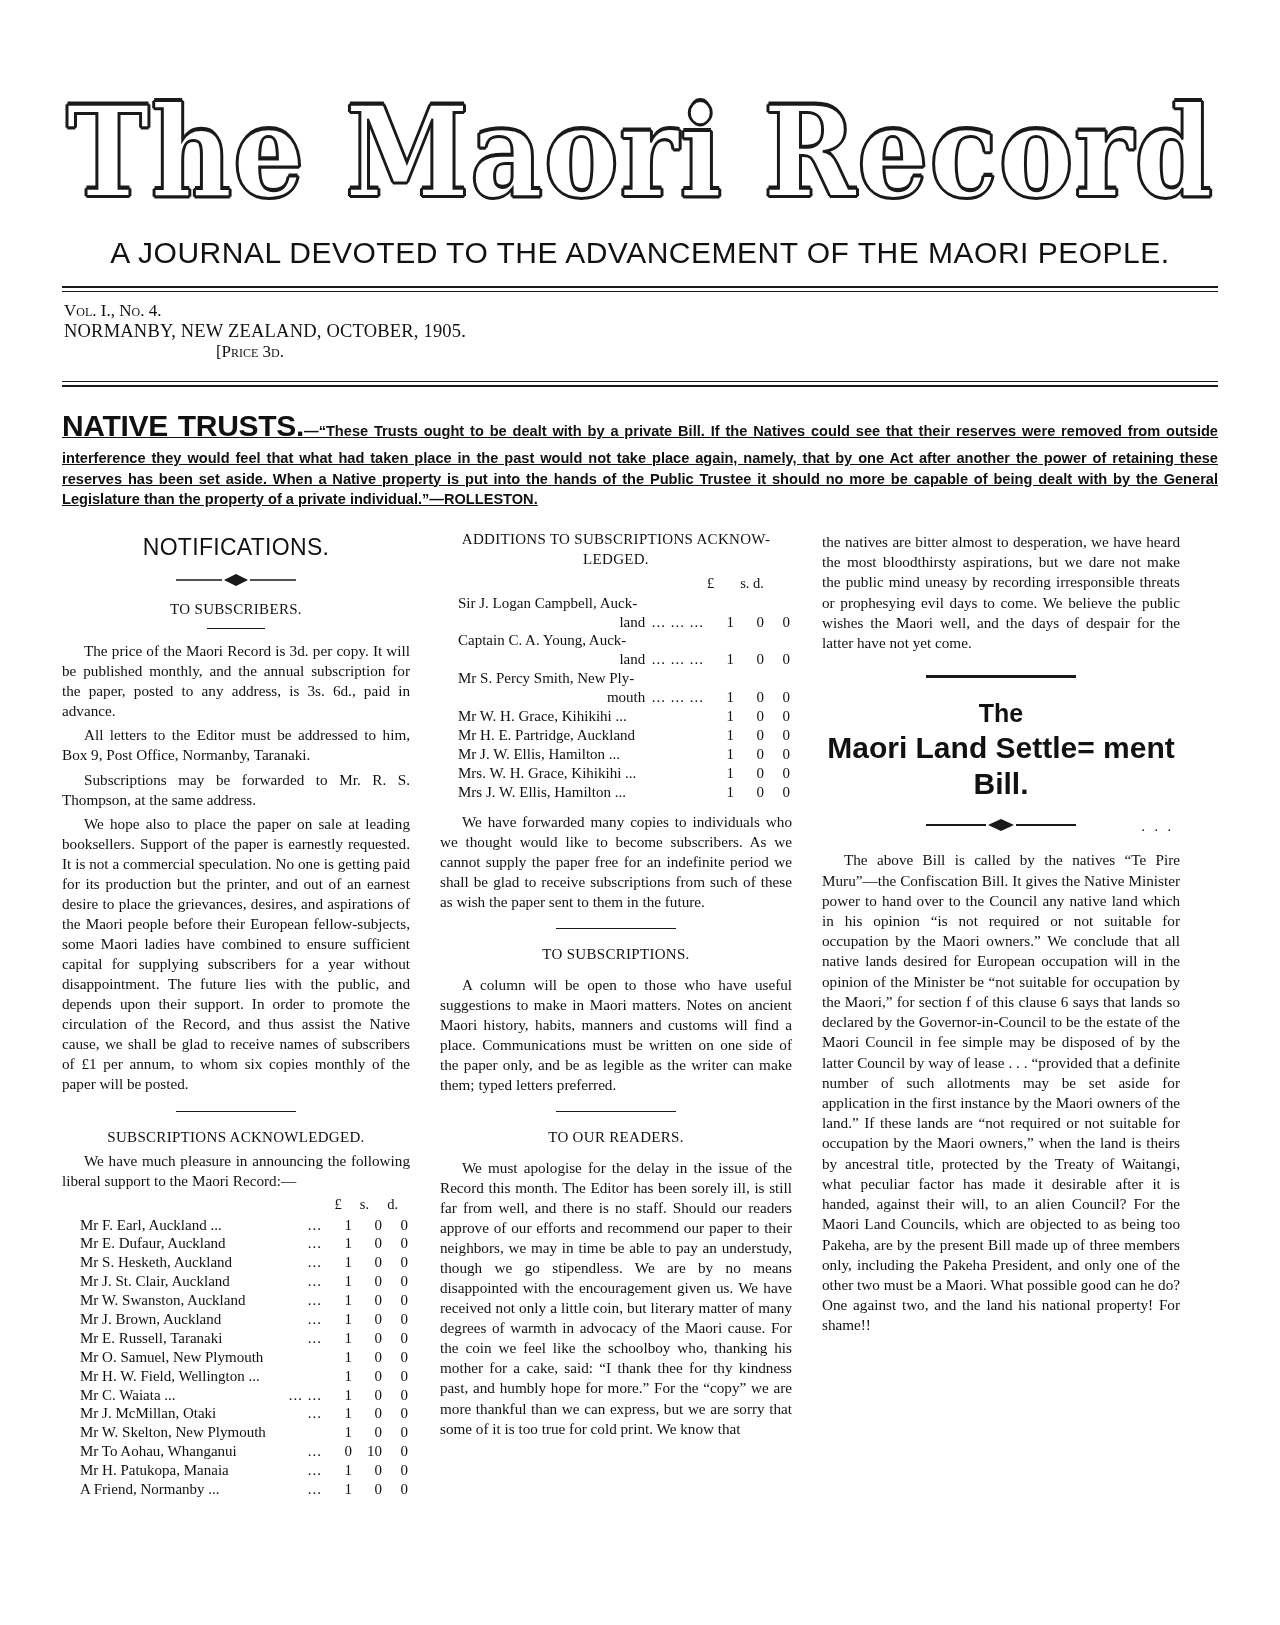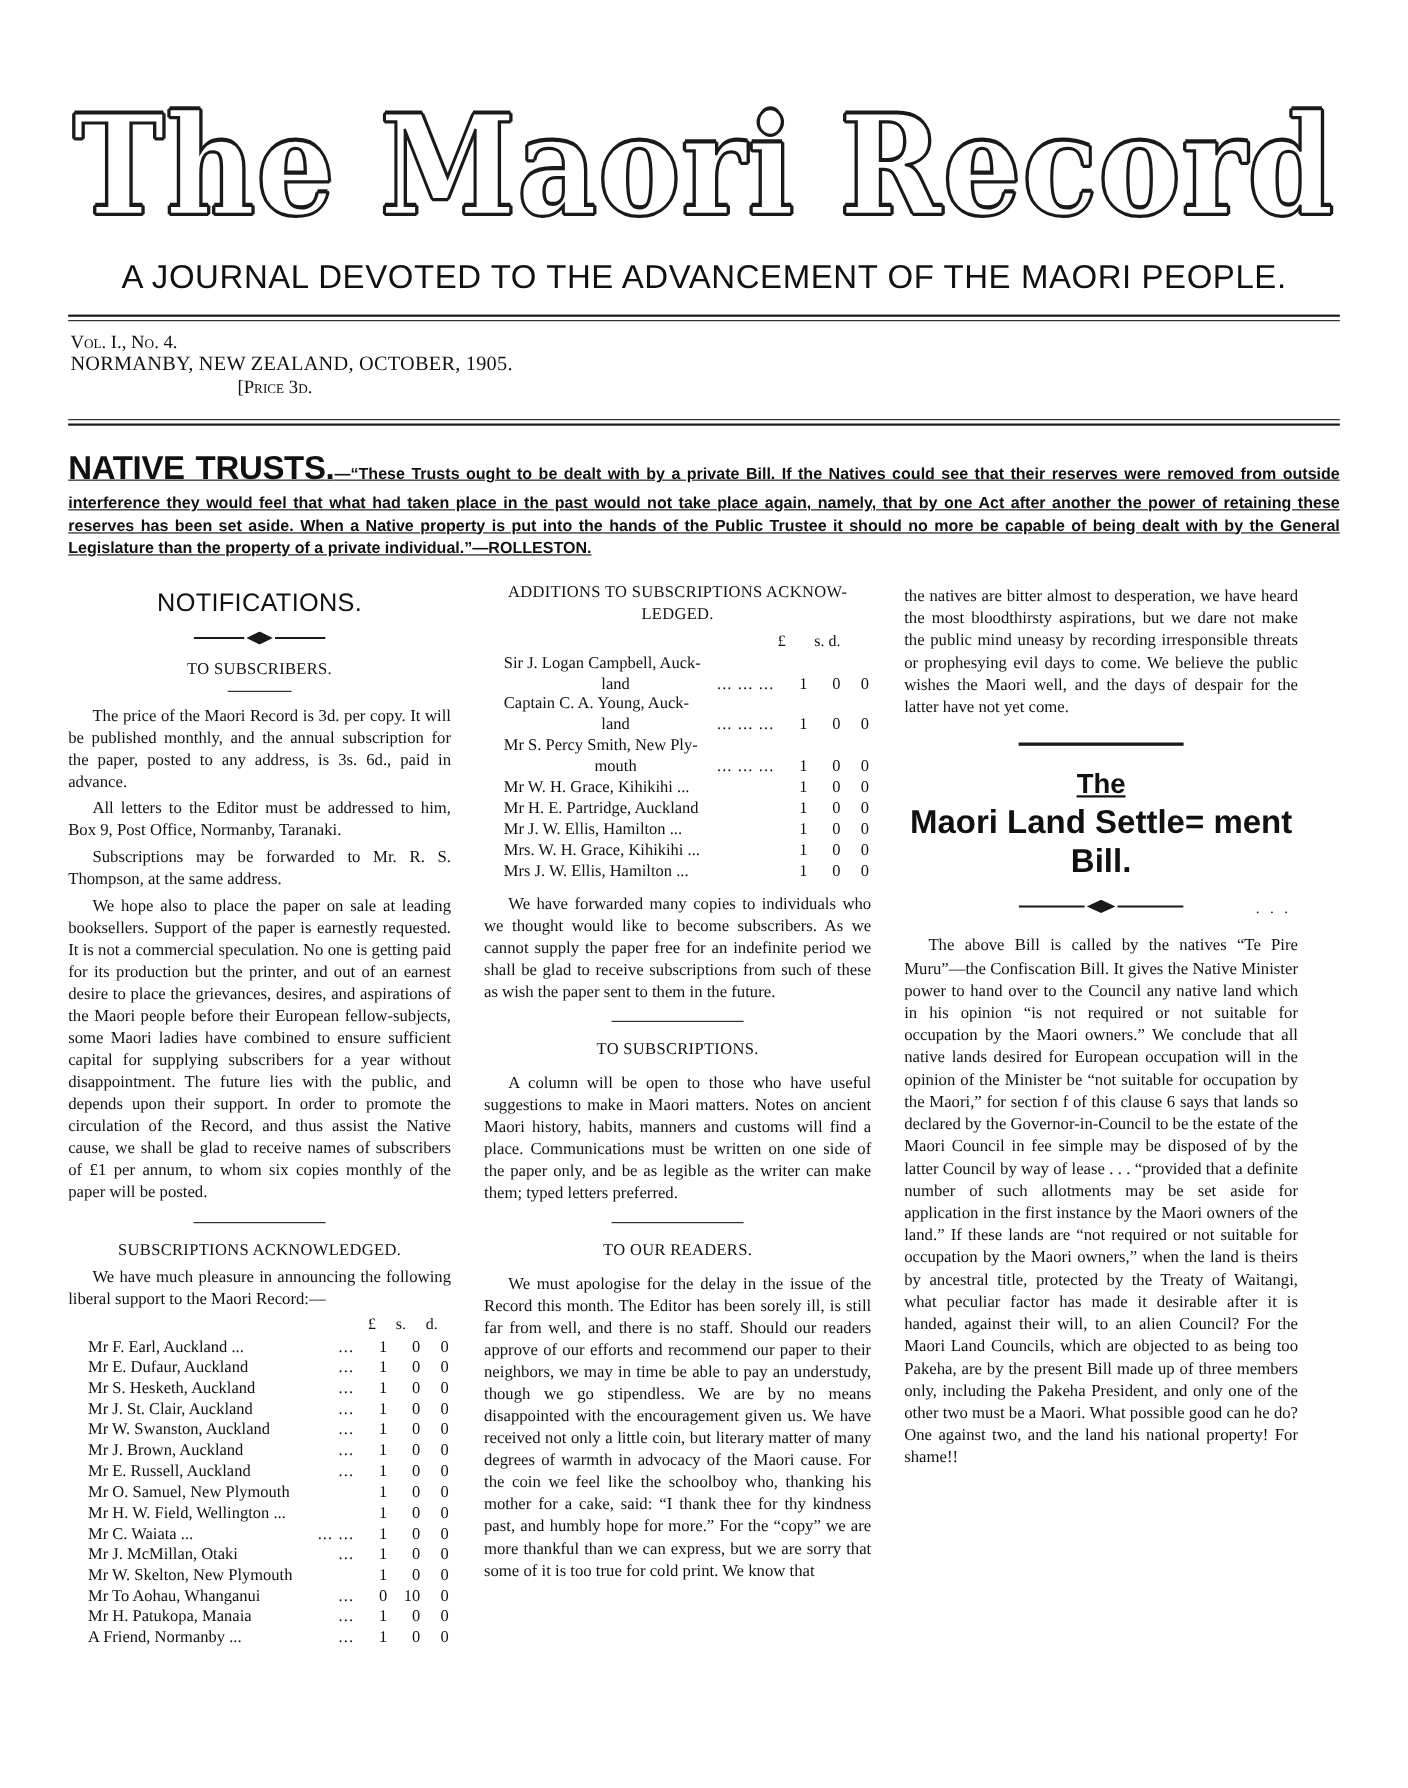--- a/index.html
+++ b/index.html
@@ -179,37 +179,36 @@
     display: flex;
     justify-content: flex-end;
     gap: 18px;
     padding-right: 12px;
     font-size: 14.5px;
     margin-bottom: 1px;
   }
 
   
   table.subs td.name.wrap { padding-left: 18px; }
-  table.subs td.cont { padding-left: 34px; text-align: center; }
+  table.subs td.cont { padding-left: 34px; text-align: right; }
 
   
   h2.bigsec {
     font-family: "Liberation Sans", sans-serif;
     font-size: 30px;
     font-weight: bold;
     text-align: center;
     line-height: 1.2;
     margin: 6px 0 4px 0;
   }
   h2.bigsec .small {
     font-size: 25px;
     font-weight: bold;
     display: block;
     margin-bottom: 2px;
-    text-decoration: underline;
   }
 
   .ornament2 {
     text-align: center;
     margin: 14px 0 14px 0;
     position: relative;
   }
   .dotsline {
     position: absolute;
     right: 6px;
@@ -314,21 +313,21 @@
               <td class="num3">0</td>
             </tr>
             <tr>
               <td class="name">Mr J. Brown, Auckland</td>
               <td class="dots">...</td>
               <td class="num">1</td>
               <td class="num2">0</td>
               <td class="num3">0</td>
             </tr>
             <tr>
-              <td class="name">Mr E. Russell, Auckland</td>
+              <td class="name">Mr E. Russell, Taranaki</td>
               <td class="dots">...</td>
               <td class="num">1</td>
               <td class="num2">0</td>
               <td class="num3">0</td>
             </tr>
             <tr>
               <td class="name">Mr O. Samuel, New Plymouth</td>
               <td class="dots"></td>
               <td class="num">1</td>
               <td class="num2">0</td>

